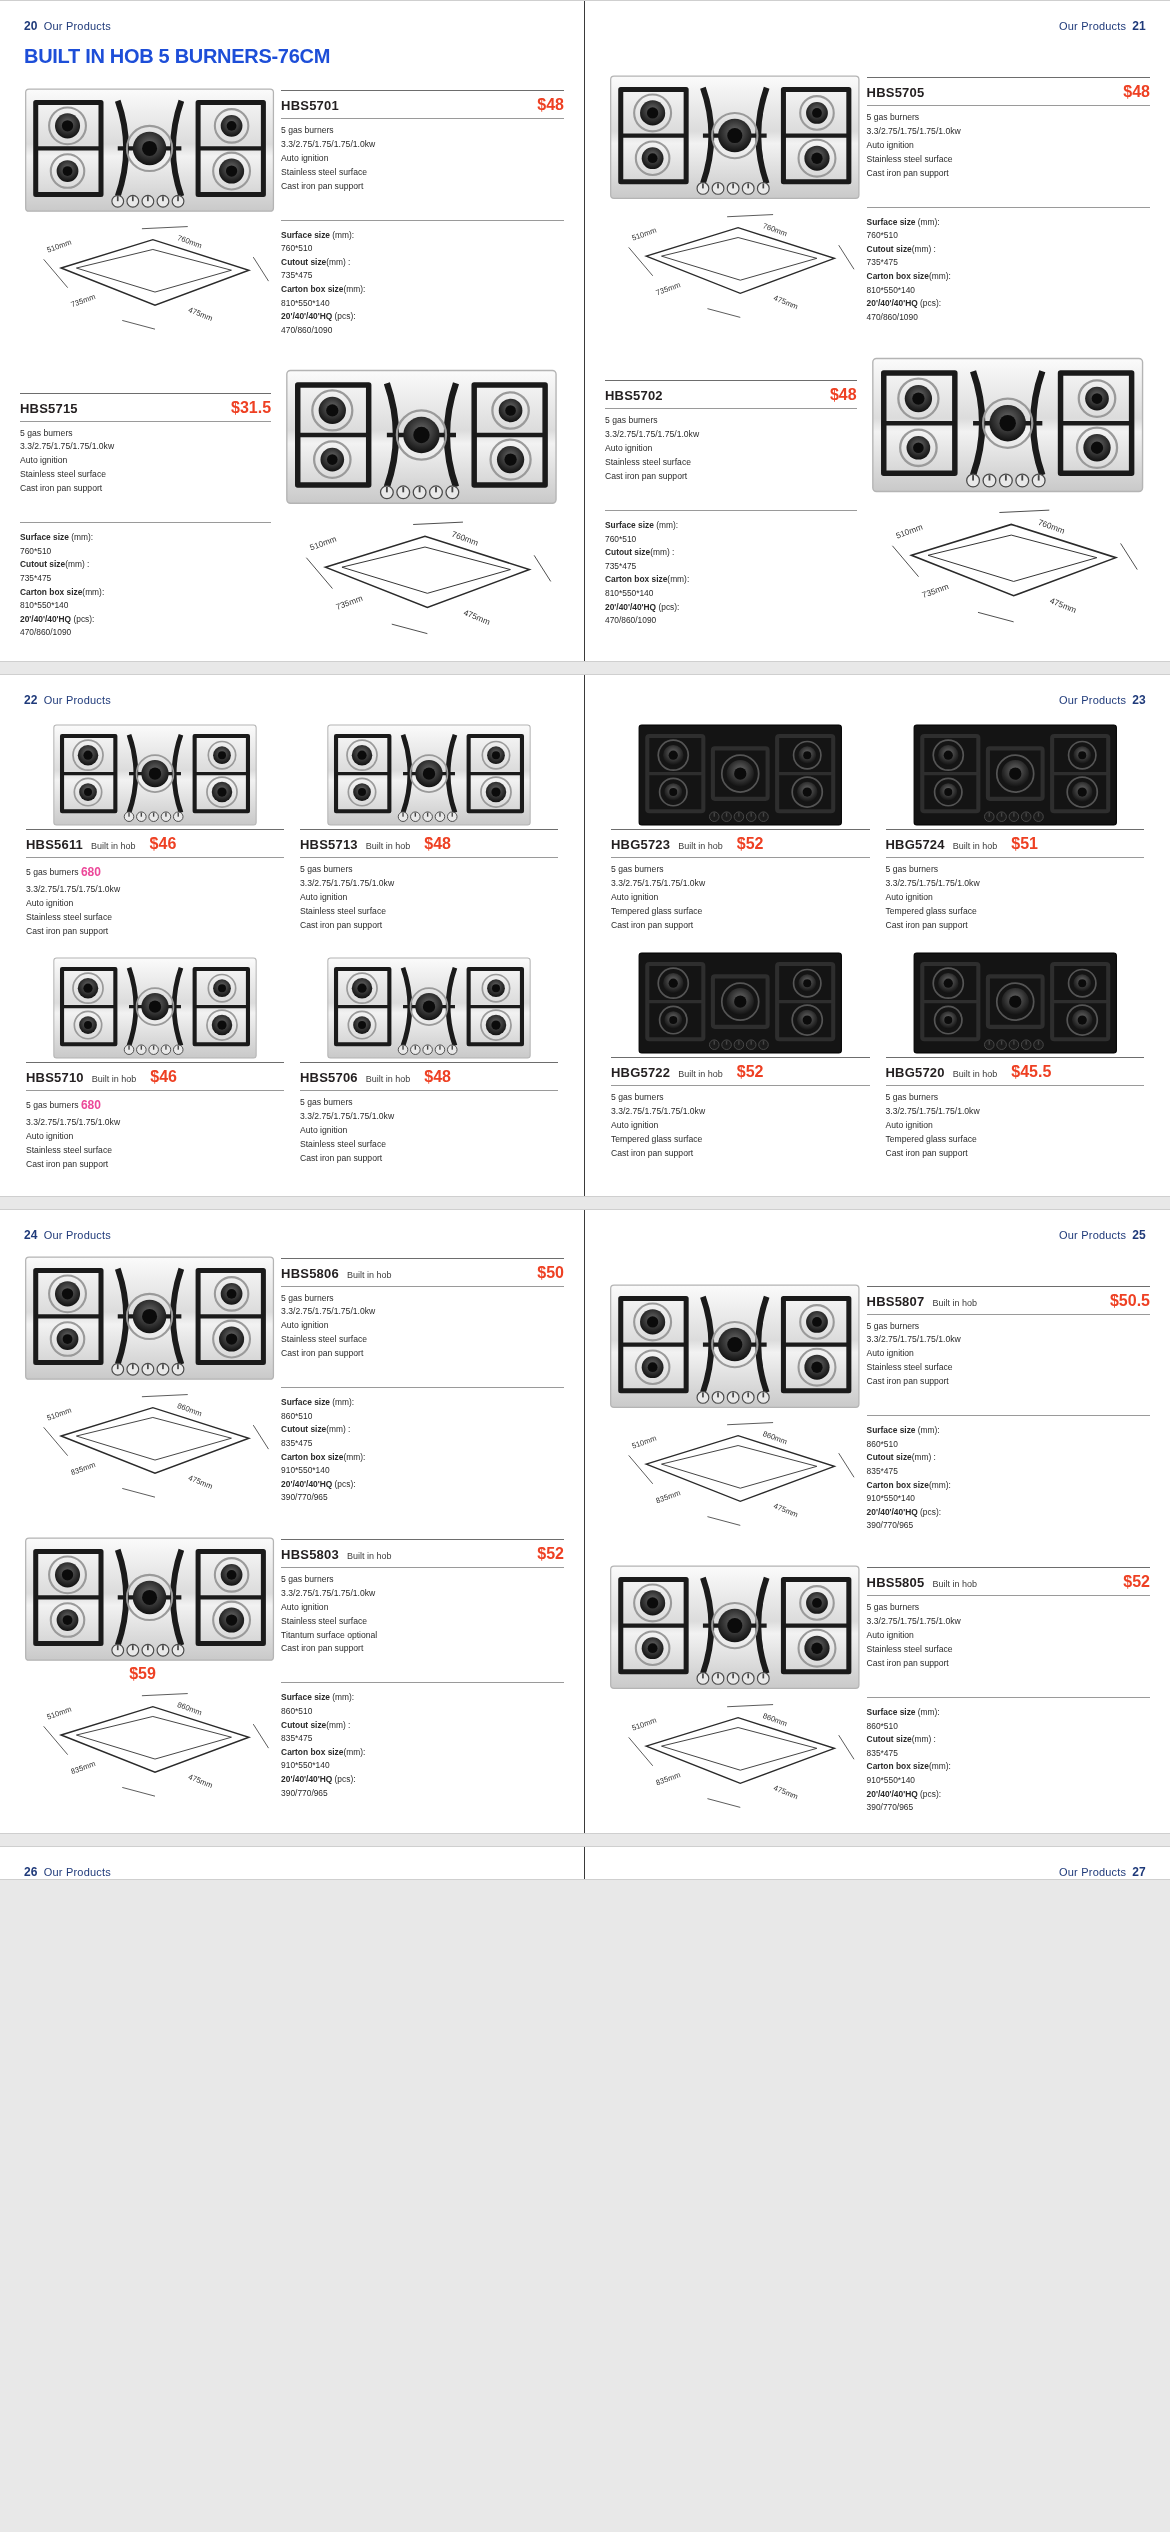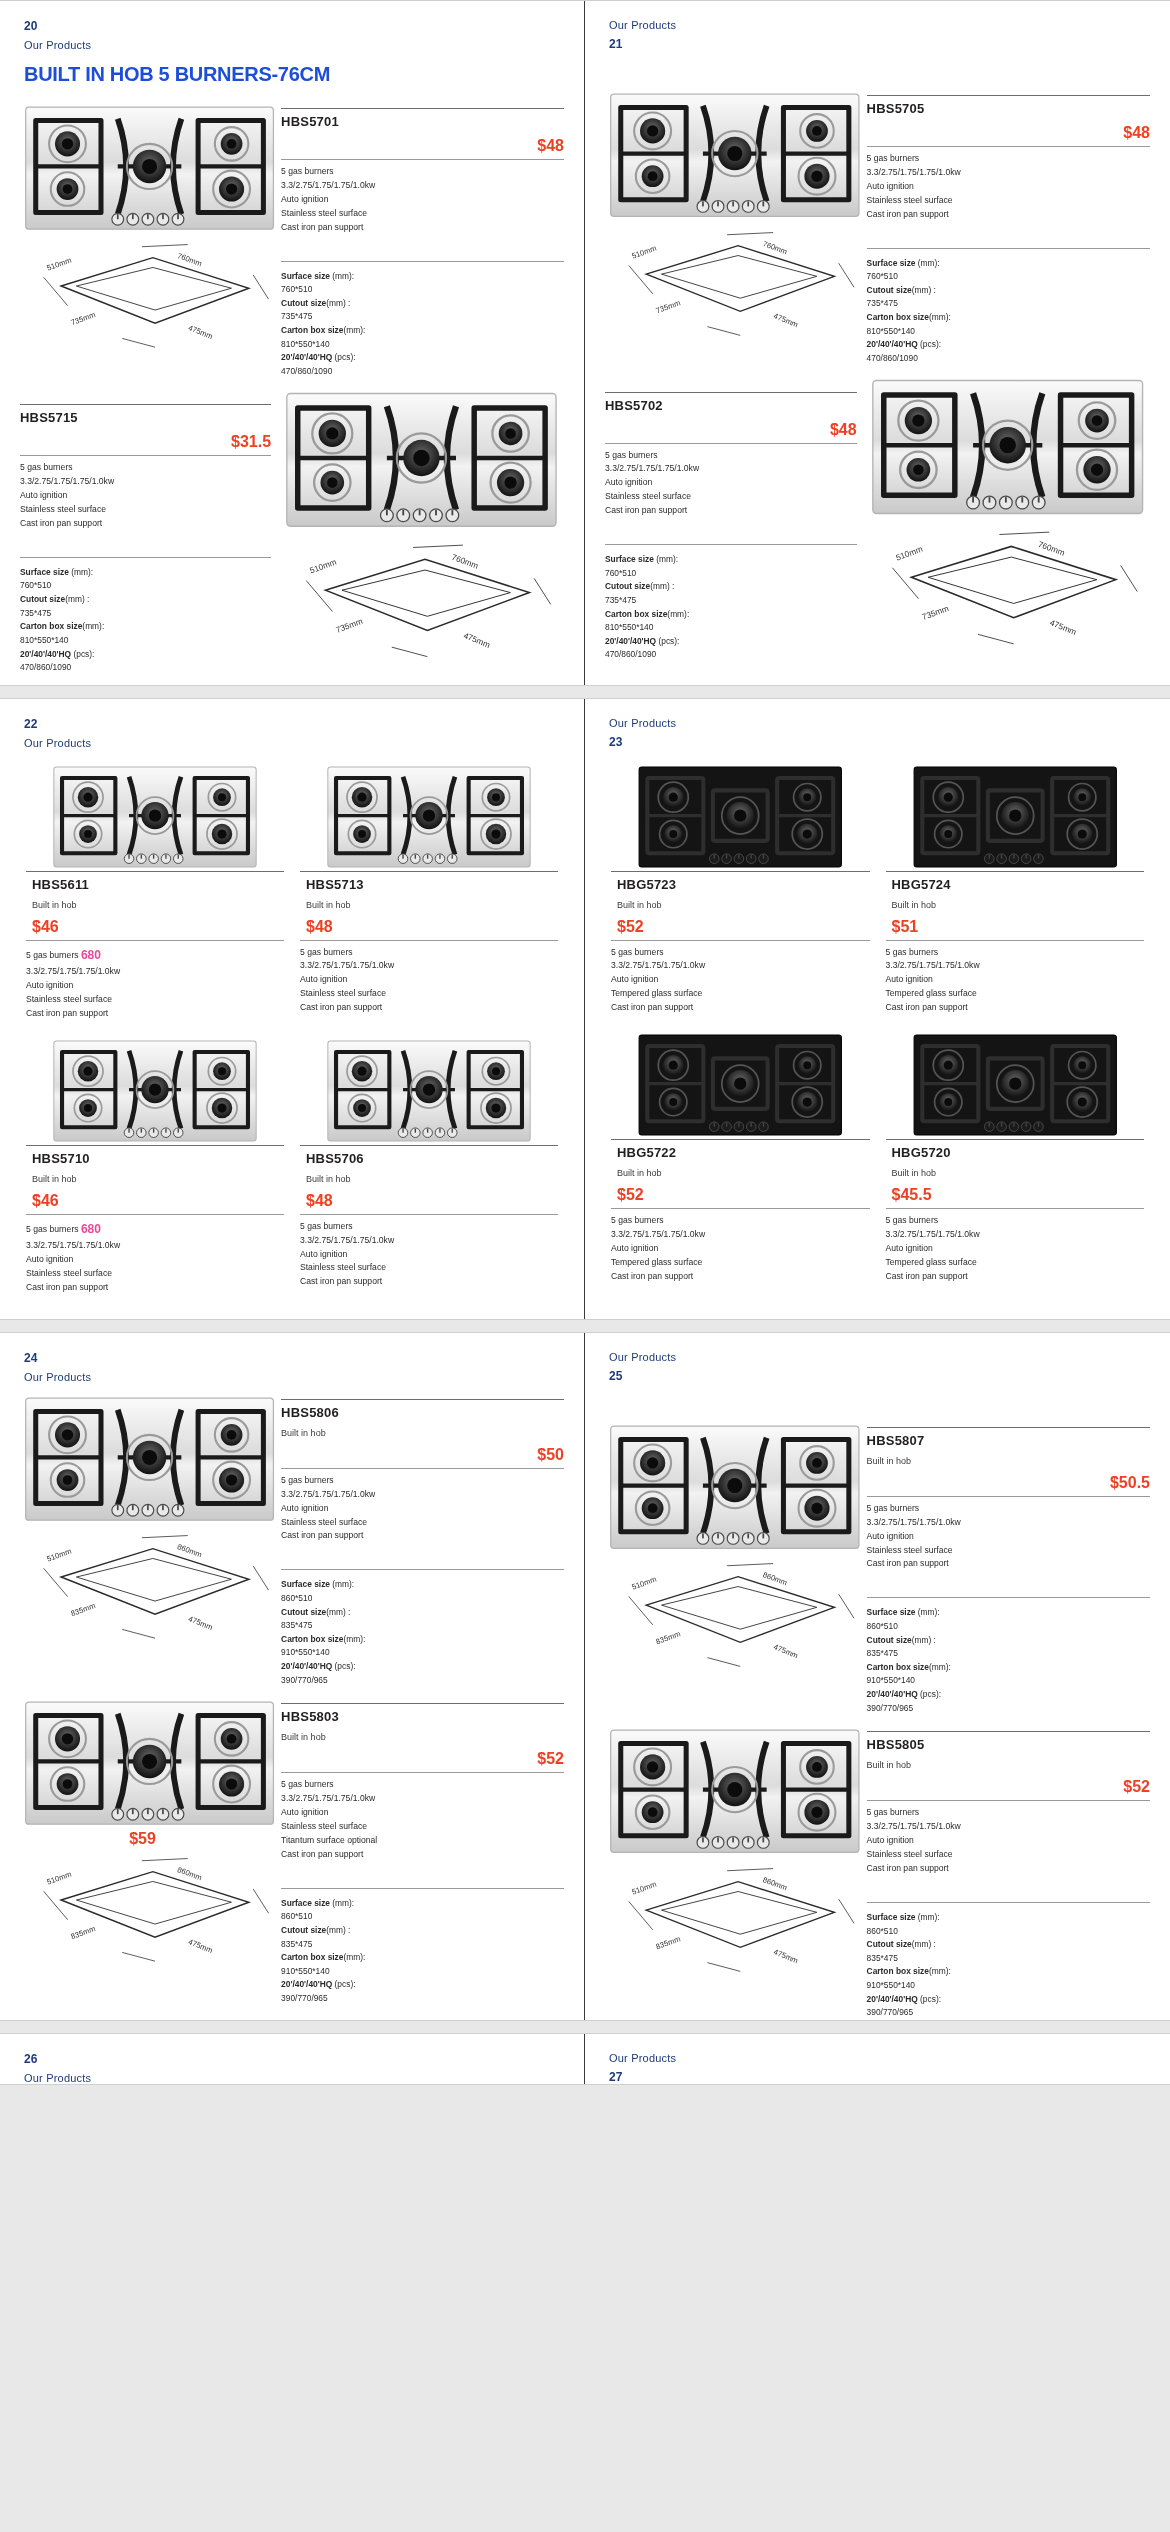--- a/index.html
+++ b/index.html
@@ -25,39 +25,39 @@
     padding:0 0 0 0;
     position:relative;
     background:#fff;
   }
   .page.left { border-right:1px solid #3a3a3a; }
   .pghead {
     font-size:11px;
     color:#1f3a7a;
     padding:18px 24px 0 24px;
     letter-spacing:.2px;
-    display:flex; gap:6px; align-items:baseline;flex-direction:column;
+    display:flex; gap:6px; align-items:baseline;
   }
   .pghead.right { justify-content:flex-end; padding-right:24px; }
   .pgnum { font-weight:bold; font-size:12px; color:#1f3a7a; }
   .pgtxt { color:#1f3a7a; }
   .sectitle {
     font-size:20px; font-weight:bold; color:#1d4ed8;
     letter-spacing:-.3px;
     padding:12px 24px 6px 24px;
   }
   
   .prow { display:flex; padding:6px 20px 0 20px; }
   .photo-col { width:48%; padding:4px 6px 0 4px; }
   .info-col { width:52%; padding-top:10px; }
   .model-line {
     border-top:1.3px solid #6d6d6d;
     border-bottom:1px solid #9a9a9a;
     padding:5px 0 4px 0;
-    display:flex; align-items:baseline; gap:8px;flex-direction:column;
+    display:flex; align-items:baseline; gap:8px;
   }
   .model { font-size:13px; font-weight:bold; color:#231f20; letter-spacing:.2px;}
   .subtag { font-size:9px; color:#3b3b3b; }
   .price { font-size:16px; font-weight:bold; color:#ee4023; margin-left:auto; }
   .price.inline { margin-left:6px; }
   .feat { font-size:8.6px; line-height:1.62; padding-top:5px; color:#2a2a2a; }
   .feat .hl { color:#ec4899; font-weight:bold; font-size:12px; vertical-align:-1px;}
   .dims {
     font-size:8.4px; line-height:1.62; color:#2a2a2a;
     border-top:1px solid #9a9a9a; margin-top:26px; padding-top:8px;

